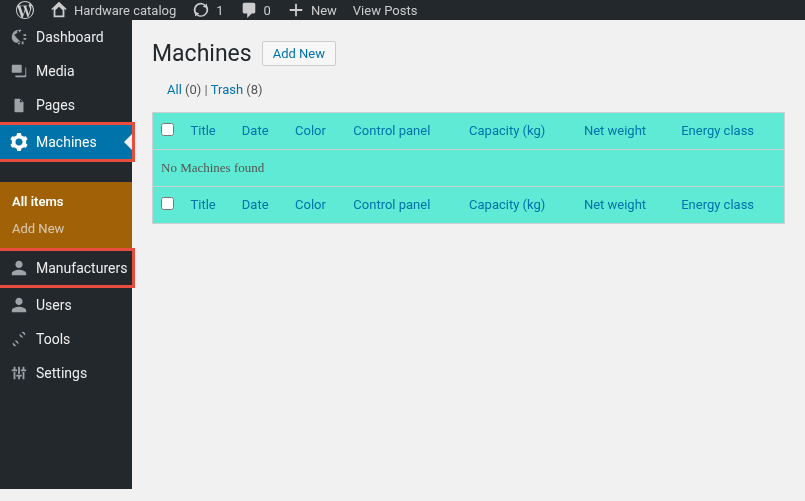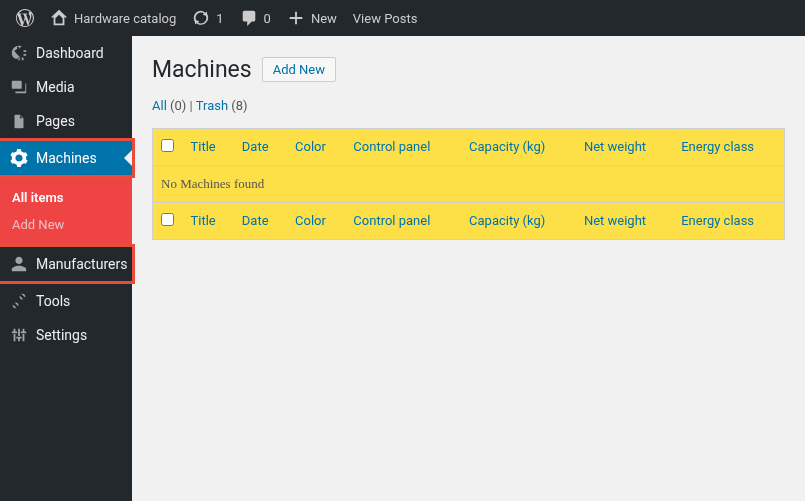--- a/index.html
+++ b/index.html
@@ -1,38 +1,38 @@
 <!DOCTYPE html>
 <html><head>
 <meta charset="utf-8">
 <style>
 * { margin: 0; padding: 0; box-sizing: border-box; font-family: -apple-system, BlinkMacSystemFont, "Segoe UI", Roboto, sans-serif; }
 body { background: #f1f1f1; width: 805px; height: 501px; overflow: hidden; }
-.adminbar { background: #23282d; color: #ccc; height: 36px; display: flex; align-items: center; padding: 0 8px; font-size: 13px; }
+.adminbar { background: #23282d; color: #ccc; height: 20px; display: flex; align-items: center; padding: 0 8px; font-size: 13px; }
 .adminbar .item { display: flex; align-items: center; gap: 6px; padding: 0 8px; cursor: pointer; color: #ccc; }
 .adminbar svg { width: 18px; height: 18px; fill: currentColor; }
 .container { display: flex; height: calc(100% - 32px); }
 .sidebar { background: #23282d; width: 132px; flex-shrink: 0; color: #eee; font-size: 14px; }
 .menu-item { display: flex; align-items: center; gap: 8px; padding: 8px 10px; cursor: pointer; color: #eee; position: relative; }
 .menu-item.current { background: #0073aa; color: #fff; }
 .menu-item.current::after { content: ""; position: absolute; right: 0; top: 50%; transform: translateY(-50%); border: 8px solid transparent; border-right-color: #f1f1f1; }
 .menu-item svg { width: 18px; height: 18px; fill: rgba(240,245,250,0.6); flex-shrink: 0; }
 .menu-item.current svg { fill: #fff; }
-.submenu { background: #ef4444; padding: 6px 0; }
+.submenu { background: #a16207; padding: 6px 0; margin-top: 20px; }
 .submenu .sub { padding: 6px 12px; font-size: 13px; cursor: pointer; color: rgba(240,245,250,0.7); }
 .submenu .sub.current { color: #fff; font-weight: 600; }
 .highlight-box { border: 3px solid #e74c3c; margin: 0 -3px; position: relative; z-index: 2; }
 .content { flex: 1; padding: 10px 20px; overflow: auto; }
 .heading { display: flex; align-items: center; gap: 10px; margin: 10px 0 15px; }
 .heading h1 { font-size: 23px; font-weight: 400; color: #23282d; }
 .add-new { background: #f7f7f7; border: 1px solid #ccc; color: #0073aa; padding: 4px 10px; font-size: 13px; cursor: pointer; border-radius: 2px; }
-.subsubsub { font-size: 13px; color: #666; margin-bottom: 15px; }
+.subsubsub { font-size: 13px; color: #666; margin-bottom: 15px; margin-left: 15px; }
 .subsubsub a { color: #0073aa; text-decoration: none; cursor: pointer; }
 .subsubsub .count { color: #555; }
-.wp-table { width: 100%; border-collapse: collapse; background: #fde047; border: 1px solid #ccd0d4; font-size: 13px; }
+.wp-table { width: 100%; border-collapse: collapse; background: #5eead4; border: 1px solid #ccd0d4; font-size: 13px; }
 .wp-table th, .wp-table td { padding: 10px 8px; text-align: left; vertical-align: top; }
 .wp-table thead th, .wp-table tfoot th { font-weight: 400; color: #0073aa; cursor: pointer; border-bottom: 1px solid #ccd0d4; }
 .wp-table thead th:first-child, .wp-table tfoot th:first-child { width: 30px; }
 .wp-table tfoot th { border-top: 1px solid #ccd0d4; border-bottom: none; }
 .wp-table tbody td { color: #555; font-family: Liberation Serif, serif; }
 .wp-table input[type="checkbox"] { margin: 0; }
 </style>
 </head>
 <body>
 
@@ -109,20 +109,26 @@
       <div class="menu-item">
         <svg viewBox="0 0 20 20">
             <path d="M10 10c2.2 0 4-1.8 4-4s-1.8-4-4-4-4 1.8-4 4 1.8 4 4 4zm0 2c-2.7 0-8 1.3-8 4v2h16v-2c0-2.7-5.3-4-8-4z"></path>
           </svg>
         <span>Manufacturers</span>
       </div>
     </div>
 
     <div class="menu-item">
       <svg viewBox="0 0 20 20">
+          <path d="M10 10c2.2 0 4-1.8 4-4s-1.8-4-4-4-4 1.8-4 4 1.8 4 4 4zm0 2c-2.7 0-8 1.3-8 4v2h16v-2c0-2.7-5.3-4-8-4z"></path>
+        </svg>
+      <span>Users</span>
+    </div>
+    <div class="menu-item">
+      <svg viewBox="0 0 20 20">
           <path d="M17 5c0-1.7-1.3-3-3-3-.4 0-.8.1-1.2.2l2 2-2 2-2-2c-.1.4-.2.8-.2 1.2 0 1.7 1.3 3 3 3 .4 0 .8-.1 1.2-.2l-2-2 2-2 2 2c.1-.4.2-.8.2-1.2zM3 15c0 1.7 1.3 3 3 3 .4 0 .8-.1 1.2-.2l-2-2 2-2 2 2c.1-.4.2-.8.2-1.2 0-1.7-1.3-3-3-3-.4 0-.8.1-1.2.2l2 2-2 2-2-2c-.1.4-.2.8-.2 1.2z"></path>
         </svg>
       <span>Tools</span>
     </div>
     <div class="menu-item">
       <svg viewBox="0 0 20 20">
           <path d="M4 3h2v4H4V3zm0 6h2v8H4V9zm5-6h2v8H9V3zm0 10h2v4H9v-4zm5-10h2v4h-2V3zm0 6h2v8h-2V9zM2 6h6v2H2V6zm5 6h6v2H7v-2zm5-6h6v2h-6V6z"></path>
         </svg>
       <span>Settings</span>
     </div>

